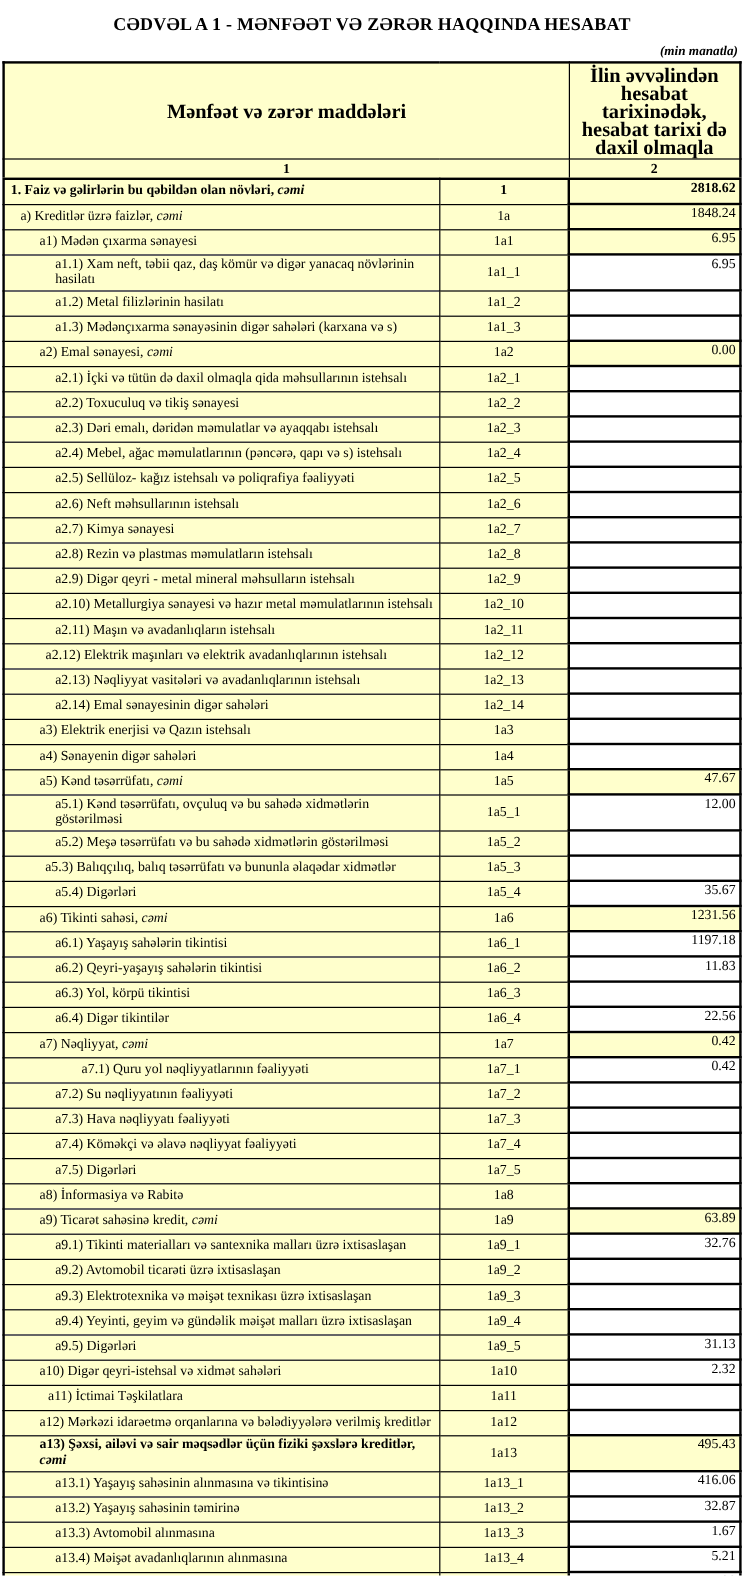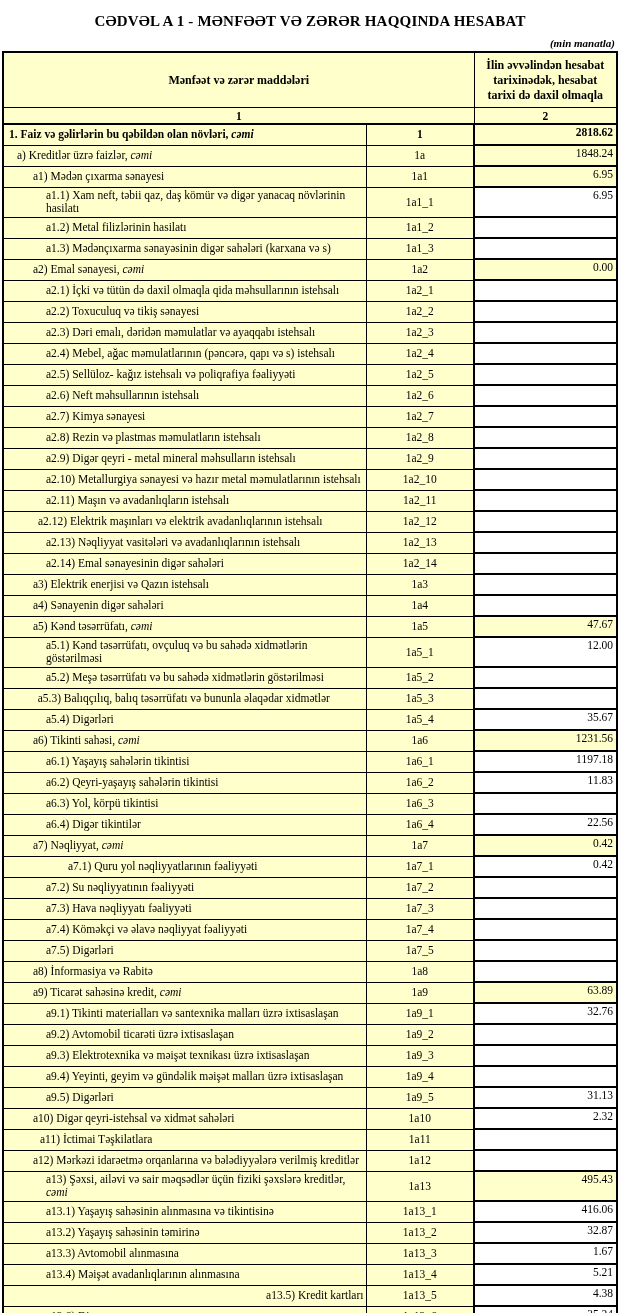--- a/index.html
+++ b/index.html
@@ -20,21 +20,21 @@
     width:614px;margin-left:2px;
     border:2px solid #000;
   }
   col.c-item{width:363px;}
   col.c-code{width:108px;}
   col.c-val{width:143px;}
   th,td{border:1px solid #000;background:#FFFFCC;}
   th{font-weight:bold;}
   th.h-items,th.h-value{
     height:50px;vertical-align:middle;text-align:center;
-    font-size:12px;line-height:15px;padding:2px 6px;
+    font-size:17px;line-height:15px;padding:2px 6px;
   }
   tr.num-row th{
     height:15px;font-size:11.5px;text-align:center;vertical-align:middle;
     border-bottom:2px solid #000;padding:0;
   }
   td{font-size:11.5px;height:17px;}
   td.item{
     padding:1px 2px 1px 0;line-height:13.5px;vertical-align:middle;
     white-space:nowrap;overflow:hidden;
   }
@@ -313,21 +313,21 @@
           <td class="item" style="padding-left: 36px;"><span>a11) İctimai Təşkilatlara</span></td>
           <td class="code">1a11</td>
           <td class="val"></td>
         </tr>
         <tr class="wrap">
           <td class="item" style="padding-left: 29px;"><span>a12) Mərkəzi  idarəetmə orqanlarına və bələdiyyələrə verilmiş kreditlər</span></td>
           <td class="code">1a12</td>
           <td class="val"></td>
         </tr>
         <tr class="total wrap">
-          <td class="item" style="padding-left: 42px;"><span>a13) Şəxsi, ailəvi və sair məqsədlər üçün fiziki şəxslərə kreditlər, </span><i>cəmi</i></td>
+          <td class="item" style="padding-left: 29px; font-weight: bold;"><span>a13) Şəxsi, ailəvi və sair məqsədlər üçün fiziki şəxslərə kreditlər, </span><i>cəmi</i></td>
           <td class="code">1a13</td>
           <td class="val">495.43</td>
         </tr>
         <tr class="">
           <td class="item" style="padding-left: 42px;"><span>a13.1) Yaşayış sahəsinin alınmasına və tikintisinə</span></td>
           <td class="code">1a13_1</td>
           <td class="val">416.06</td>
         </tr>
         <tr class="">
           <td class="item" style="padding-left: 42px;"><span>a13.2) Yaşayış sahəsinin təmirinə</span></td>

